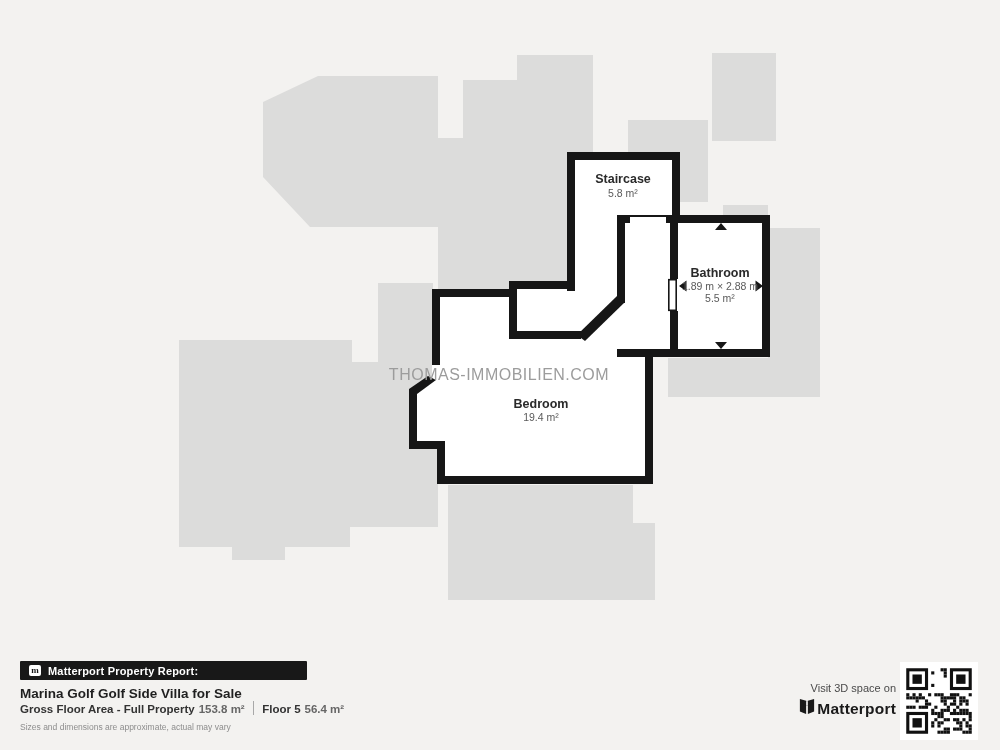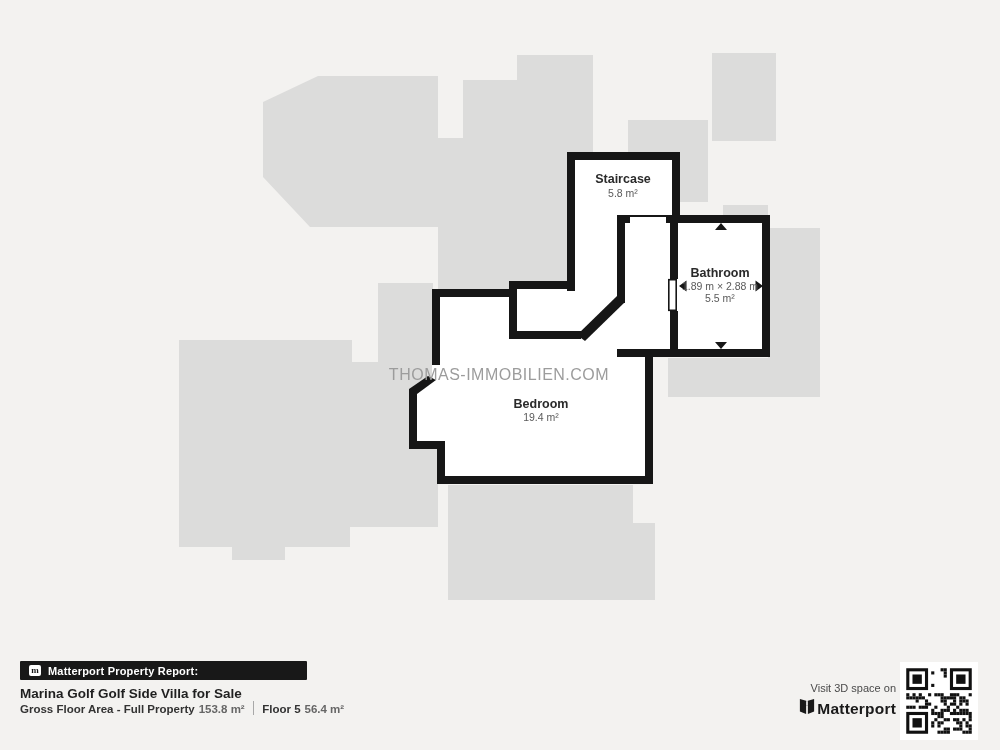--- a/index.html
+++ b/index.html
@@ -112,20 +112,21 @@
     <span class="badge-label">Matterport Property Report:</span>
   </div>
   <div class="property-title">Marina Golf Golf Side Villa for Sale</div>
   <div class="area-line">
     <b>Gross Floor Area - Full Property</b>
     <span class="val">153.8 m²</span>
     <span class="sep"></span>
     <b>Floor 5</b>
     <span class="val">56.4 m²</span>
   </div>
+  <div class="disclaimer">Sizes and dimensions are approximate, actual may vary</div>
 </div>
 
 <div class="footer-right">
   <div class="visit-text">Visit 3D space on</div>
   <div class="brand-row">
     <span>
       <svg width="16" height="17" viewBox="0 0 18 19">
         <path fill="#1a1a1a" d="M1,1 L8,3 L9,4 L10,3 L17,1 L17,15 L10,18 L10,8 L9,9 L8,8 L8,18 L1,15 Z"></path>
         <path fill="#ffffff" d="M9,4 L10,3 L10,8 L9,9 L8,8 L8,3 Z" opacity="0.9"></path>
       </svg>

